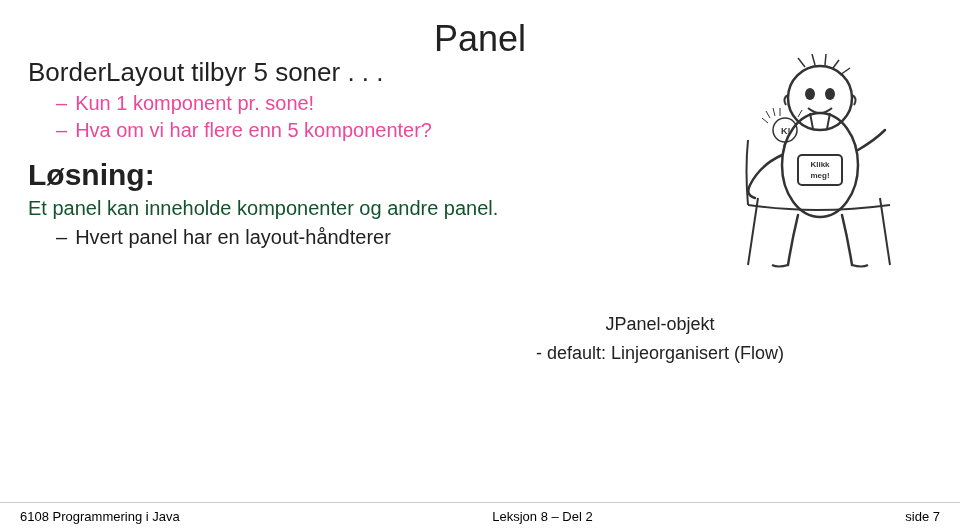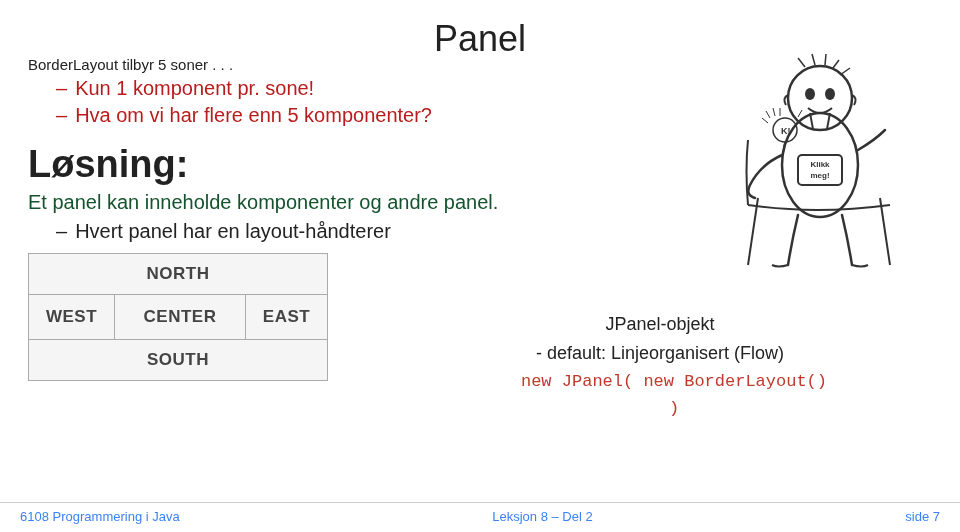--- a/index.html
+++ b/index.html
@@ -27,42 +27,42 @@
       top: 55px;
       width: 590px;
       padding-left: 28px;
     }
 
     .bullet-section {
       margin-bottom: 6px;
     }
 
     .main-bullet {
-      font-size: 15px;
+      font-size: 26px;
       color: #222;
       line-height: 1.35;
     }
 
     .sub-bullet {
       font-size: 20px;
-      color: #b91c1c;
+      color: #ec4899;
       padding-left: 28px;
       line-height: 1.35;
       display: flex;
       align-items: flex-start;
     }
 
     .sub-bullet::before {
       content: '–';
       margin-right: 8px;
       flex-shrink: 0;
     }
 
     .losning-heading {
-      font-size: 38px;
+      font-size: 30px;
       font-weight: 700;
       color: #222;
       margin-top: 14px;
       margin-bottom: 2px;
     }
 
     .losning-text {
       font-size: 20px;
       color: #14532d;
       line-height: 1.4;
@@ -147,62 +147,46 @@
     
     .footer {
       position: absolute;
       bottom: 8px;
       left: 0;
       right: 0;
       display: flex;
       justify-content: space-between;
       padding: 0 20px;
       font-size: 13px;
-      color: #3b82f6;
+      color: #000000;
       border-top: 1px solid #ccc;
       padding-top: 6px;
     }
   </style>
 </head>
 <body>
 
 <div class="page-title">Panel</div>
 
 <div class="content-left">
   <div class="bullet-section">
     <div class="main-bullet">BorderLayout tilbyr 5 soner . . .</div>
     <div class="sub-bullet">Kun 1 komponent pr. sone!</div>
     <div class="sub-bullet">Hva om vi har flere enn 5 komponenter?</div>
   </div>
 
   <div class="losning-heading">Løsning:</div>
   <div class="losning-text">Et panel kan inneholde komponenter og andre panel.</div>
   <div class="hvert-bullet">Hvert panel har en layout-håndterer</div>
 
-  <table class="borderlayout-grid">
-    <tbody>
-        <tr>
-      <td colspan="3" class="cell-north">NORTH</td>
-    </tr>
-    <tr>
-      <td class="cell-west">WEST</td>
-      <td class="cell-center">CENTER</td>
-      <td class="cell-east">EAST</td>
-    </tr>
-    <tr>
-      <td colspan="3" class="cell-south">SOUTH</td>
-    </tr>
-  </tbody>
-    </table>
 </div>
 
 <div class="right-info">
   <div>JPanel-objekt</div>
   <div>- default: Linjeorganisert (Flow)</div>
-  <div class="code-red" style="padding-left:28px;">new JPanel( new BorderLayout() )</div>
 </div>
 
 <div class="illustration">
   <svg class="figure-svg" viewBox="0 0 290 290" xmlns="http://www.w3.org/2000/svg">
 
     <ellipse cx="170" cy="155" rx="38" ry="52" fill="none" stroke="#333" stroke-width="2.5" stroke-linecap="round"></ellipse>
 
     <circle cx="170" cy="88" r="32" fill="none" stroke="#333" stroke-width="2.5"></circle>
 
     <ellipse cx="160" cy="84" rx="5" ry="6" fill="#333"></ellipse>

